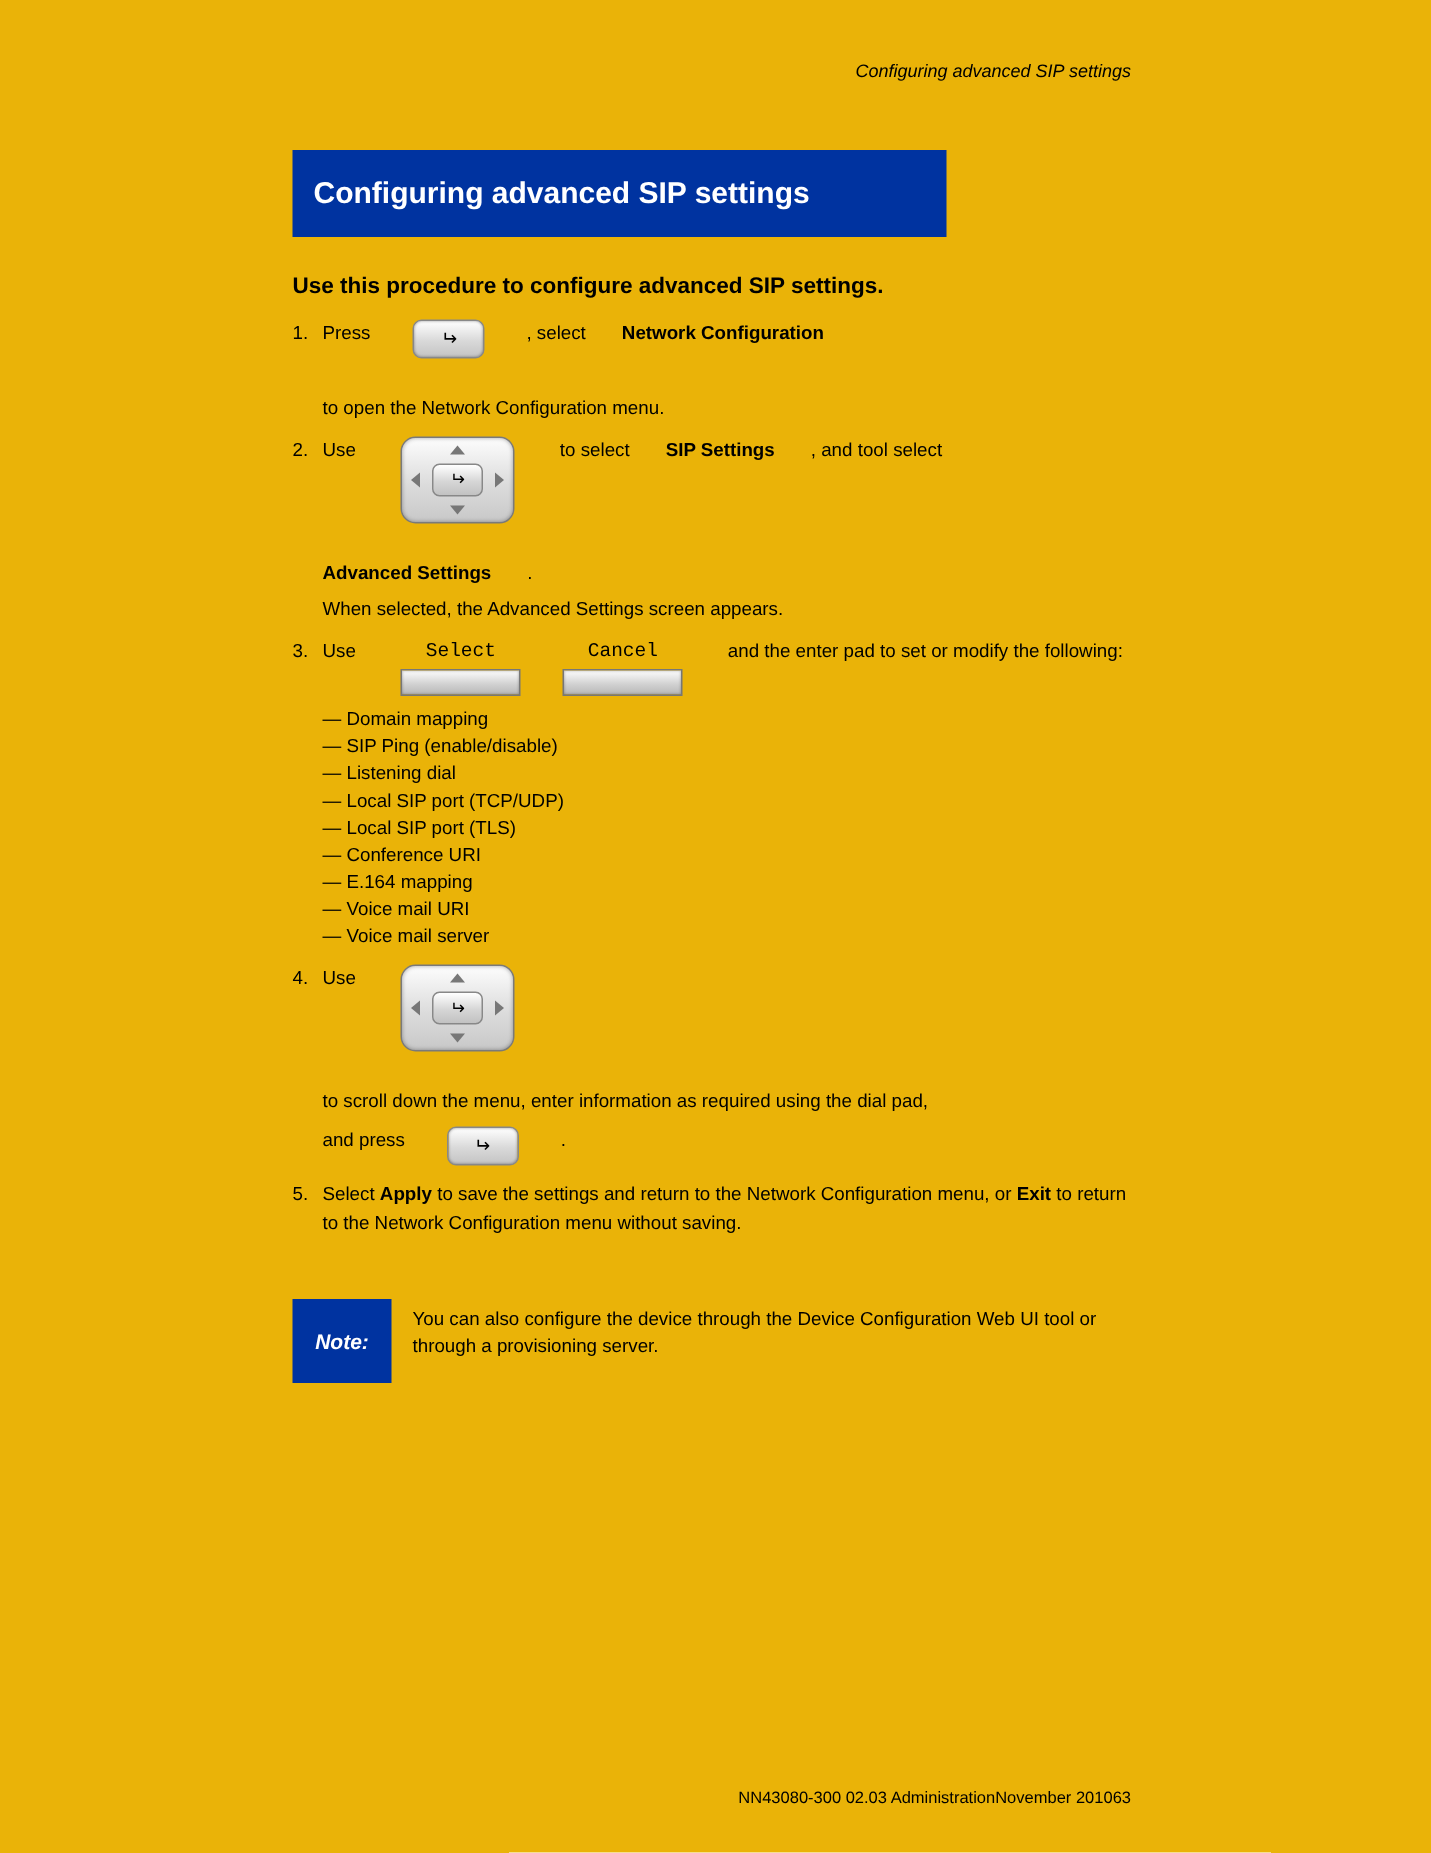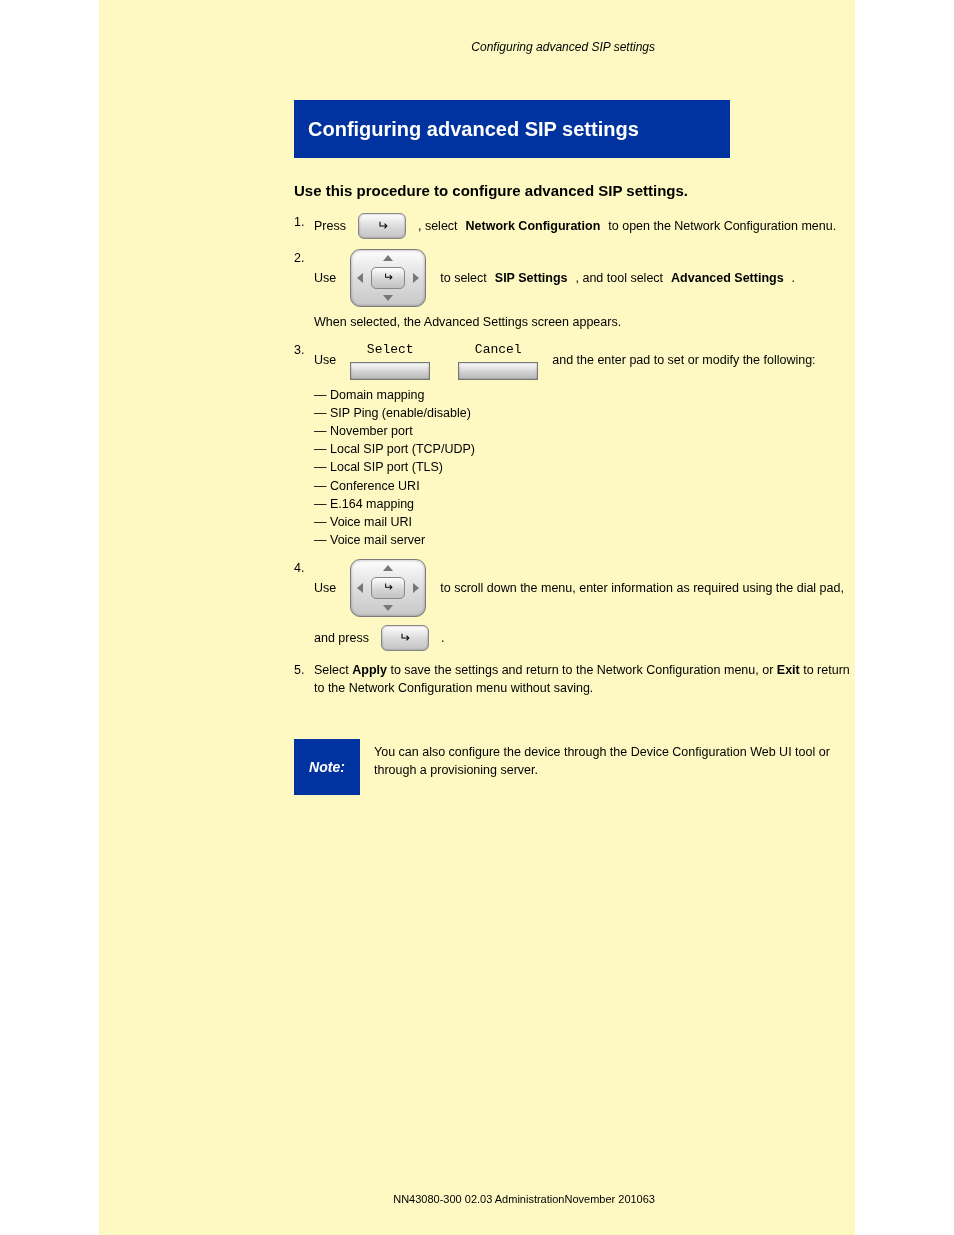--- a/index.html
+++ b/index.html
@@ -1,25 +1,25 @@
 <!DOCTYPE html>
 <html><head>
 <meta charset="utf-8">
 <style>
   html,body{margin:0;padding:0;background:#fff;font-family:Arial,Helvetica,sans-serif;color:#000;}
-  .page{width:756px;height:1235px;position:relative;margin:0 auto;background:#fef9c3;}
+  .page{width:954px;height:1235px;position:relative;margin:0 auto;background:#eab308;}
   .content{position:absolute;left:195px;top:100px;width:565px;}
   .title-bar{background:#0033a0;color:#fff;height:58px;width:436px;display:flex;align-items:center;}
   .title-text{font-size:20px;font-weight:bold;padding-left:14px;}
   .section-title{font-size:15px;font-weight:bold;margin-top:24px;}
   .list{padding:0;margin:14px 0 0 0;list-style:none;font-size:12.5px;line-height:1.45;}
   .list li{display:flex;align-items:flex-start;margin-bottom:10px;}
   .li-num{width:20px;flex:none;}
   .li-body{flex:1;}
-  .inline-row{display:flex;align-items:center;flex-wrap:wrap;gap:8px;}
+  .inline-row{display:flex;align-items:flex-start;flex-wrap:wrap;gap:24px;}
   .para{font-size:12.5px;line-height:1.45;margin-top:6px;}
   .bold{font-weight:bold;}
   .enter-btn{display:inline-flex;align-items:center;justify-content:center;width:46px;height:24px;border:1px solid #888;border-radius:6px;background:linear-gradient(#fff,#d9d9d9 55%,#c4c4c4);box-shadow:inset 0 0 2px rgba(0,0,0,.4);margin:0 4px;}
   .enter-glyph{font-size:13px;transform:scaleX(-1);}
   .navpad{position:relative;width:74px;height:56px;border:1px solid #7a7a7a;border-radius:10px;background:linear-gradient(#fdfdfd,#dcdcdc 55%,#c8c8c8);box-shadow:inset 0 0 3px rgba(0,0,0,.35);display:inline-flex;align-items:center;justify-content:center;margin:0 6px;}
   .navpad .tri{position:absolute;width:0;height:0;}
   .navpad .up{top:5px;left:50%;margin-left:-5px;border-left:5px solid transparent;border-right:5px solid transparent;border-bottom:6px solid #777;}
   .navpad .down{bottom:5px;left:50%;margin-left:-5px;border-left:5px solid transparent;border-right:5px solid transparent;border-top:6px solid #777;}
   .navpad .left{left:6px;top:50%;margin-top:-5px;border-top:5px solid transparent;border-bottom:5px solid transparent;border-right:6px solid #777;}
   .navpad .right{right:6px;top:50%;margin-top:-5px;border-top:5px solid transparent;border-bottom:5px solid transparent;border-left:6px solid #777;}
@@ -101,21 +101,21 @@
             <span class="softkey">
               <span>Cancel</span>
               <span class="cap"></span>
             </span>
           </span>
           <span>and the enter pad to set or modify the following:</span>
         </span>
         <div class="para">
           <div>— <span>Domain mapping</span></div>
           <div>— <span>SIP Ping (enable/disable)</span></div>
-          <div>— <span>November port</span></div>
+          <div>— <span>Listening dial</span></div>
           <div>— <span>Local SIP port (TCP/UDP)</span></div>
           <div>— <span>Local SIP port (TLS)</span></div>
           <div>— <span>Conference URI</span></div>
           <div>— <span>E.164 mapping</span></div>
           <div>— <span>Voice mail URI</span></div>
           <div>— <span>Voice mail server</span></div>
         </div>
       </span>
     </li>
 

